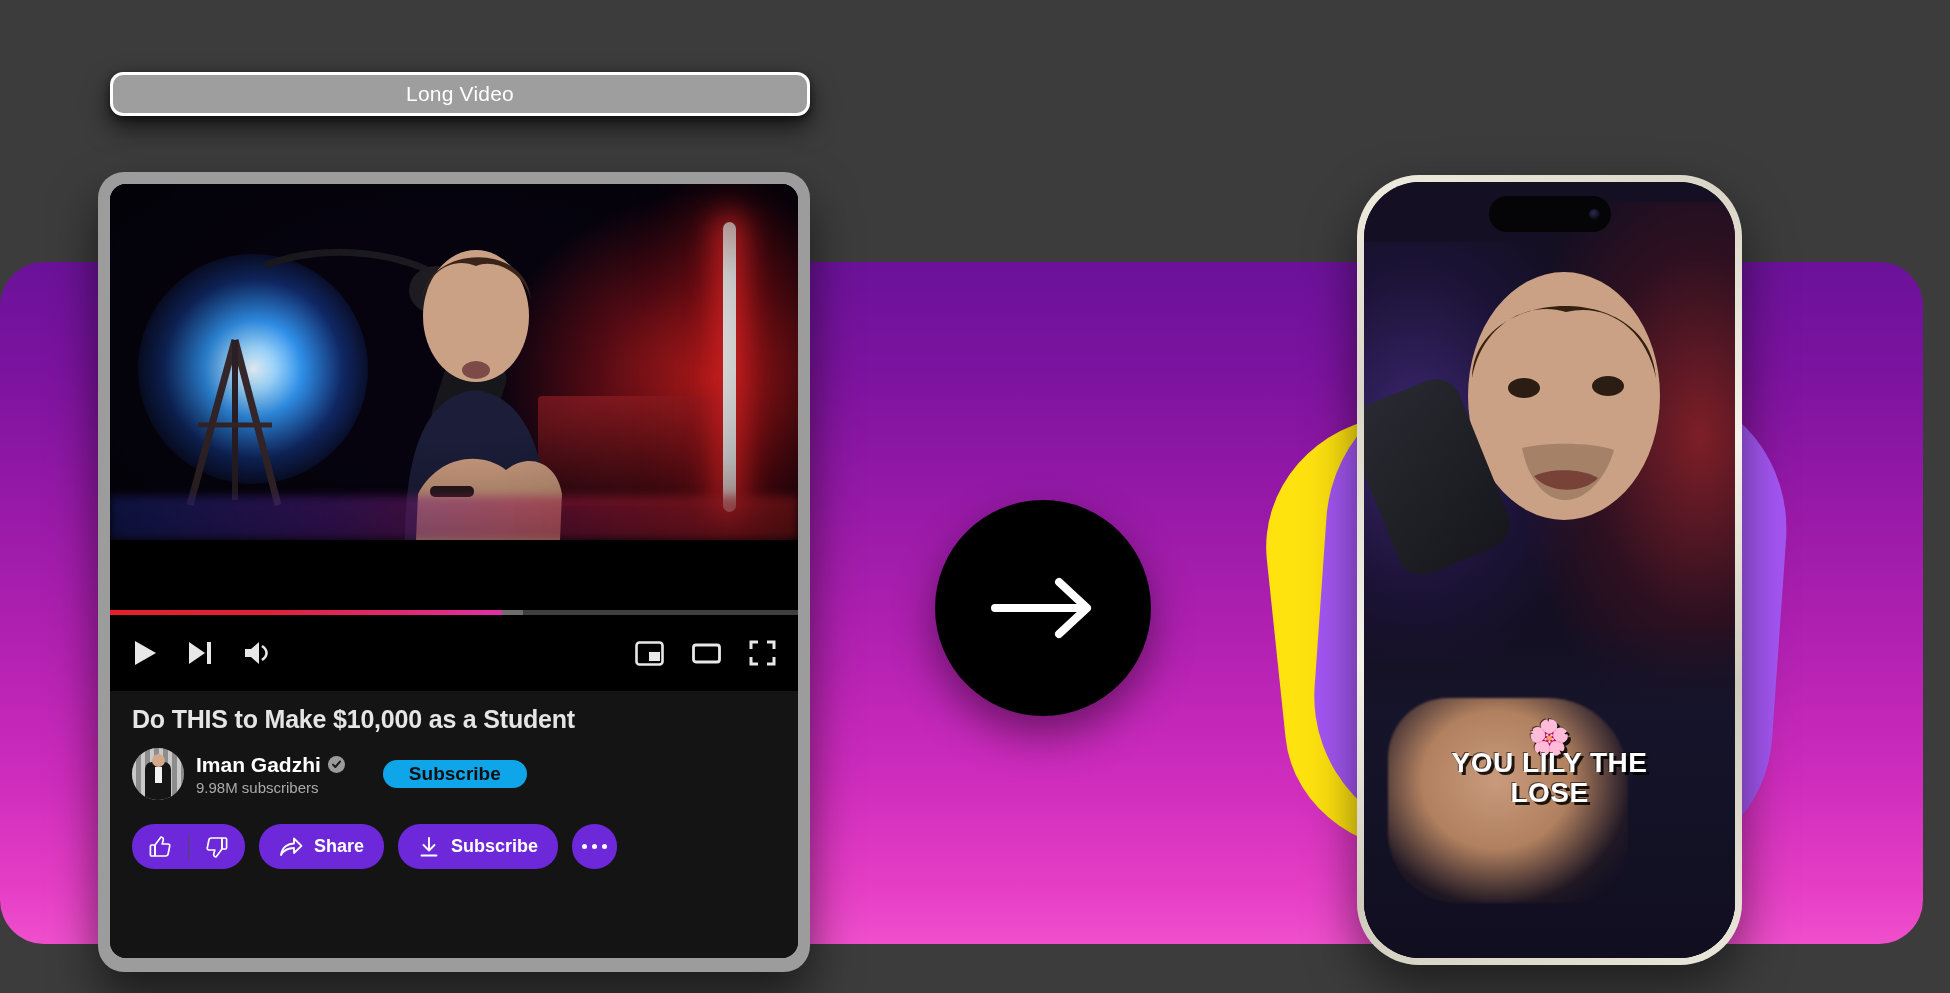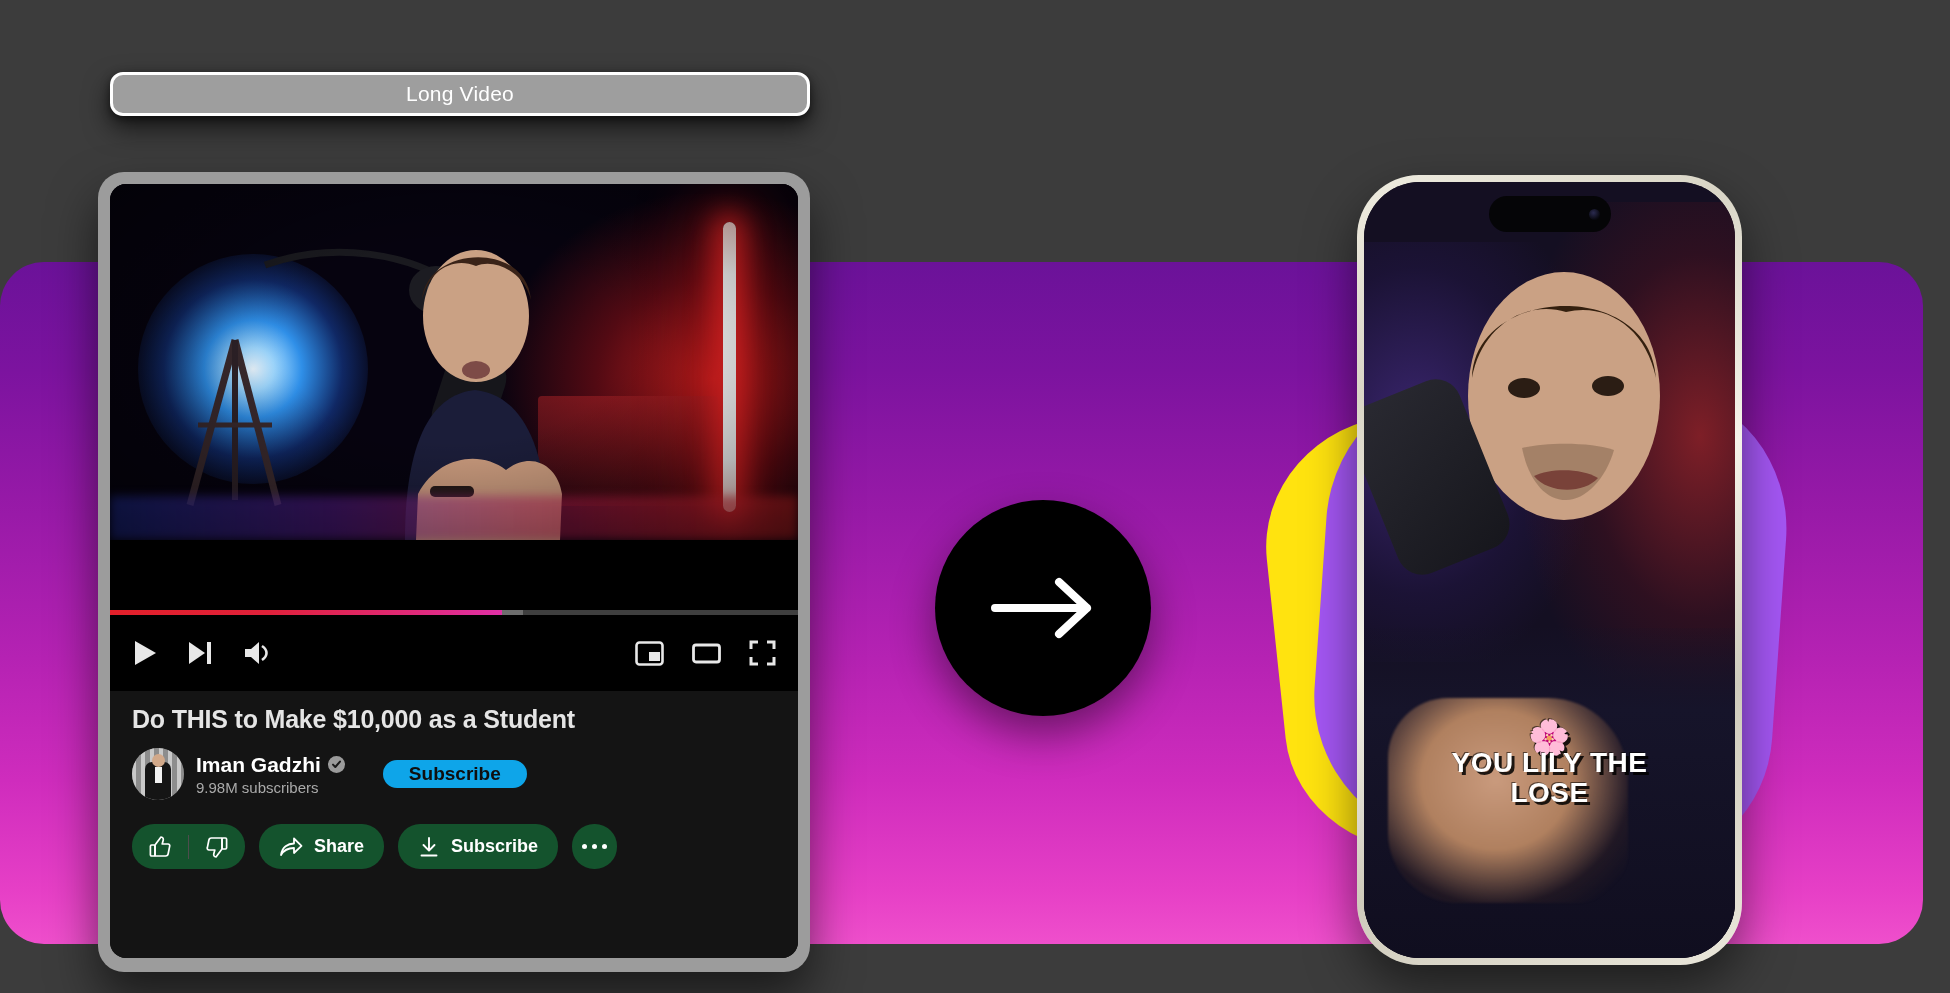--- a/index.html
+++ b/index.html
@@ -125,21 +125,21 @@
   .ch-subs{ color:#aaa; font-size:15px; margin-top:2px; }
   .subscribe{
     margin-left:26px; background:#0ea5e9; color:#0f0f0f; border:none;
     border-radius:22px; height:28px; padding:0 26px;
     font-size:19px; font-weight:bold; cursor:pointer;
     font-family:"Liberation Sans", sans-serif;
   }
 
   .action-row{ display:flex; align-items:center; gap:14px; margin-top:24px; }
   .chip{
-    background:#14532d; border-radius:22px; height:45px;
+    background:#6d28d9; border-radius:22px; height:45px;
     display:flex; align-items:center; gap:11px; padding:0 20px;
     color:#fff; font-size:18px; font-weight:bold; cursor:pointer;
   }
   .chip.likes{ padding:0 16px; gap:0; }
   .chip .divider{ width:1px; height:24px; background:#4d4d4d; margin:0 16px; }
   .chip.round{ width:45px; padding:0; justify-content:center; }
   .dots{ display:flex; gap:5px; }
   .dots i{ width:5px; height:5px; border-radius:50%; background:#fff; display:block; }
 
   

